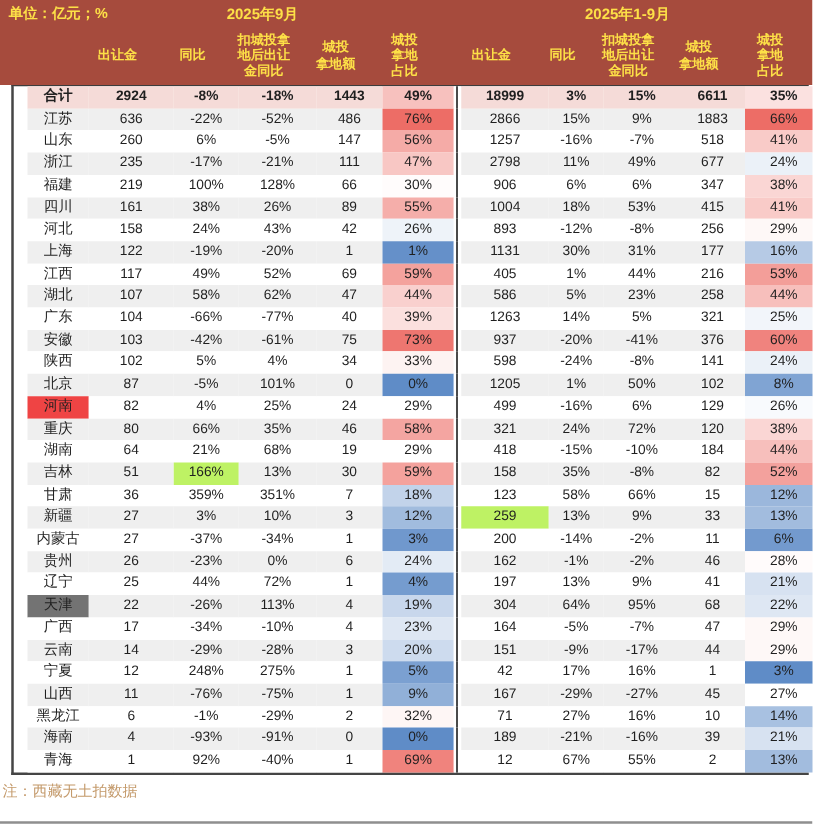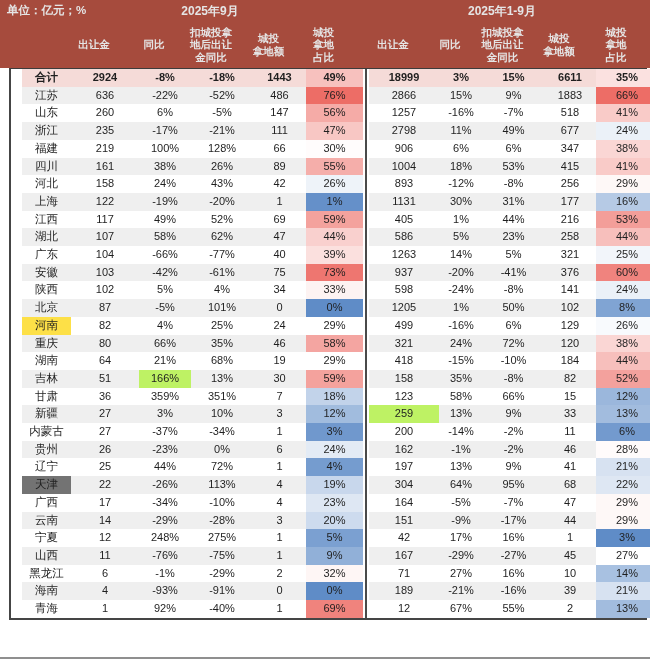--- a/index.html
+++ b/index.html
@@ -29,21 +29,21 @@
 
   
   .notes { margin:5px 0 0 2px; font-family:"Liberation Serif","DejaVu Serif",serif; font-size:12px; line-height:17px; }
   .bottom-rule { position:absolute; left:0; bottom:4px; width:650px; height:2px; background:#8f8f8f; }
 </style>
 </head>
 <body>
 
 <div id="stage">
 
-  <div class="band" id="band" style="background: rgb(166, 75, 61); color: #e5e5e5;">
+  <div class="band" id="band" style="background: rgb(166, 75, 61); color: #fde047;">
     <div class="unit-line">
       <span class="unit-label">单位：亿元；%</span>
       <span class="period-title period-left">2025年9月</span>
       <span class="period-title period-right">2025年1-9月</span>
     </div>
     <div class="grid">
       <div class="hcell"></div>
       <div class="hcell">出让金</div>
       <div class="hcell">同比</div>
       <div class="hcell">扣城投拿
@@ -259,21 +259,21 @@
         <div class="cell" style="background: rgb(239, 239, 239);">0</div>
         <div class="cell" style="background: rgb(95, 140, 199);">0%</div>
         <div style="background: linear-gradient(to right, rgb(255, 255, 255) 2px, rgb(74, 74, 74) 2px, rgb(74, 74, 74) 3.5px, rgb(255, 255, 255) 3.5px);"></div>
         <div class="cell" style="background: rgb(239, 239, 239);">1205</div>
         <div class="cell" style="background: rgb(239, 239, 239);">1%</div>
         <div class="cell" style="background: rgb(239, 239, 239);">50%</div>
         <div class="cell" style="background: rgb(239, 239, 239);">102</div>
         <div class="cell" style="background: rgb(128, 164, 211);">8%</div>
       </div>
       <div class="grid row">
-        <div class="cell name-cell" style="background: #fde047;">河南</div>
+        <div class="cell name-cell" style="background: #ef4444;">河南</div>
         <div class="cell" style="background: rgb(255, 255, 255);">82</div>
         <div class="cell" style="background: rgb(255, 255, 255);">4%</div>
         <div class="cell" style="background: rgb(255, 255, 255);">25%</div>
         <div class="cell" style="background: rgb(255, 255, 255);">24</div>
         <div class="cell" style="background: rgb(255, 255, 255);">29%</div>
         <div style="background: linear-gradient(to right, rgb(255, 255, 255) 2px, rgb(74, 74, 74) 2px, rgb(74, 74, 74) 3.5px, rgb(255, 255, 255) 3.5px);"></div>
         <div class="cell" style="background: rgb(255, 255, 255);">499</div>
         <div class="cell" style="background: rgb(255, 255, 255);">-16%</div>
         <div class="cell" style="background: rgb(255, 255, 255);">6%</div>
         <div class="cell" style="background: rgb(255, 255, 255);">129</div>
@@ -499,16 +499,17 @@
         <div style="background: linear-gradient(to right, rgb(255, 255, 255) 2px, rgb(74, 74, 74) 2px, rgb(74, 74, 74) 3.5px, rgb(255, 255, 255) 3.5px);"></div>
         <div class="cell" style="background: rgb(255, 255, 255);">12</div>
         <div class="cell" style="background: rgb(255, 255, 255);">67%</div>
         <div class="cell" style="background: rgb(255, 255, 255);">55%</div>
         <div class="cell" style="background: rgb(255, 255, 255);">2</div>
         <div class="cell" style="background: rgb(162, 188, 222);">13%</div>
       </div>
     </div>
 
   <div class="notes" style="color: rgb(196, 154, 107);">
+    <div>注：西藏无土拍数据</div>
   </div>
 
   <div class="bottom-rule"></div>
 </div>
 
 </body></html>

